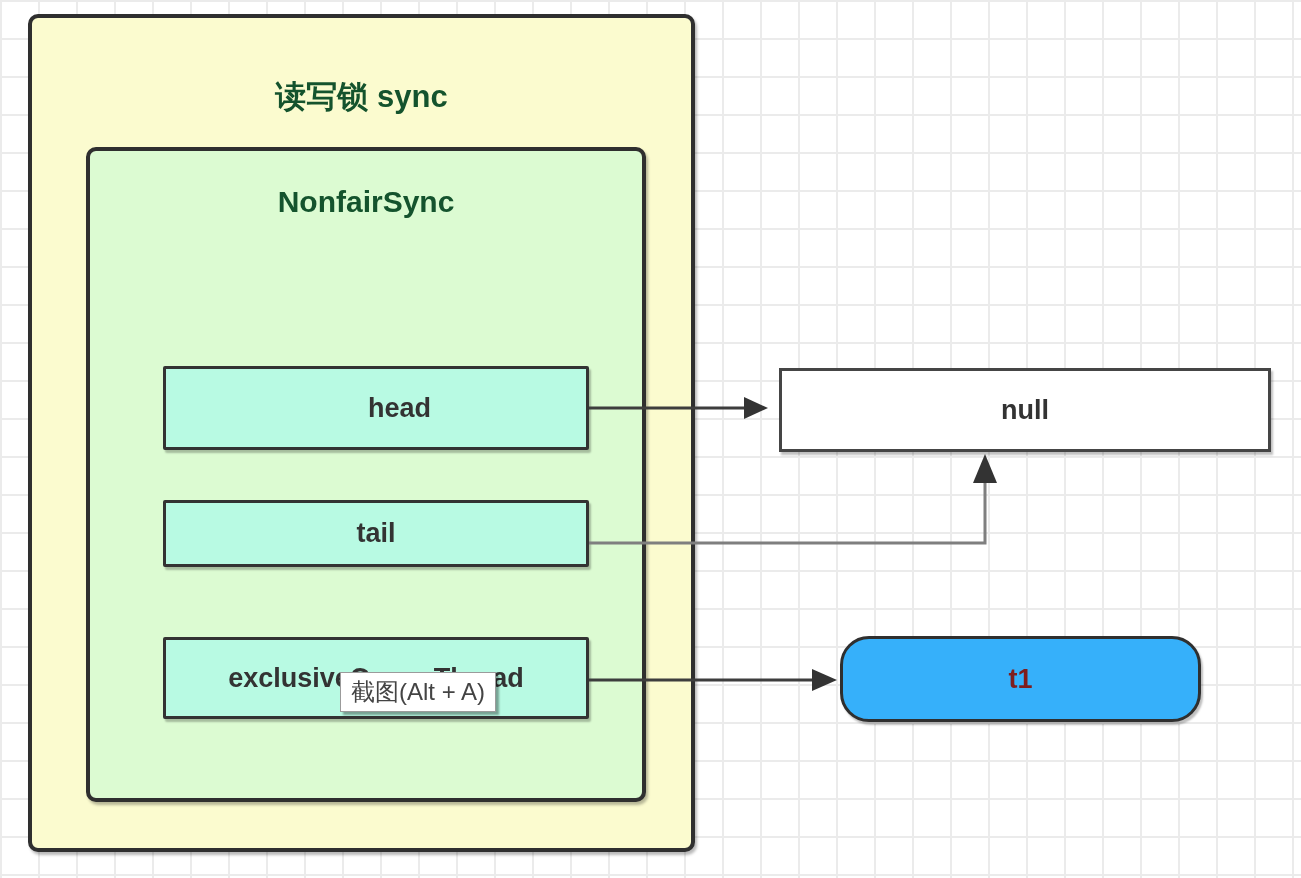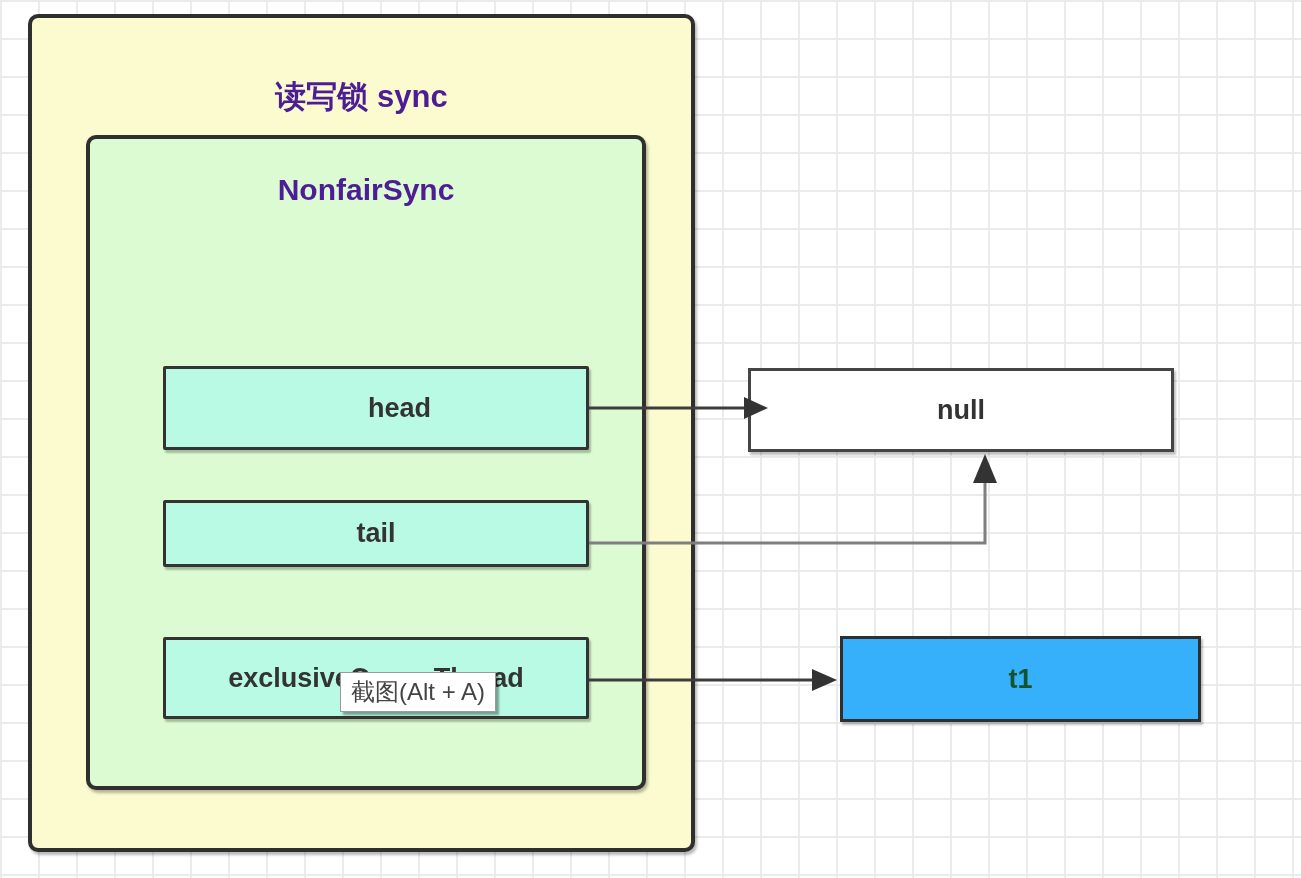--- a/index.html
+++ b/index.html
@@ -24,21 +24,21 @@
     border-radius: 10px;
     box-shadow: 2px 3px 3px rgba(0,0,0,0.28);
   }
   .group-outer { left: 28px; top: 14px; width: 667px; height: 838px; }
   .group-inner { left: 82px; top: 133px; width: 560px; height: 655px; }
   .group-title {
     position: absolute;
     left: 0; right: 0;
     text-align: center;
     font-weight: bold;
-    color: #4c1d95;
+    color: #14532d;
     white-space: nowrap;
   }
   .title-outer { top: 58px; font-size: 31px; }
   .title-inner { top: 34px; font-size: 30px; }
   .field {
     position: absolute;
     left: 163px;
     width: 426px;
     border: 3px solid #333333;
     border-radius: 2px;
@@ -60,22 +60,22 @@
     border: 3px solid #454545;
     box-shadow: 2px 3px 2px rgba(0,0,0,0.25);
     display: flex;
     align-items: center;
     justify-content: center;
     font-weight: bold;
     font-size: 27px;
     color: #333333;
     white-space: nowrap;
   }
-  .node-null { left: 748px; top: 368px; width: 426px; height: 84px; }
-  .node-t1   { left: 840px; top: 636px; width: 361px; height: 86px; border-color: #2f2f2f; color: #14532d; }
+  .node-null { left: 779px; top: 368px; width: 492px; height: 84px; }
+  .node-t1   { left: 840px; top: 636px; width: 361px; height: 86px; border-color: #2f2f2f; color: #7f1d1d; border-radius: 29px; }
   .arrows {
     position: absolute;
     left: 0; top: 0;
     width: 1301px; height: 878px;
     pointer-events: none;
   }
   .tooltip {
     position: absolute;
     left: 332px; top: 672px;
     width: 156px; height: 40px;
@@ -93,21 +93,21 @@
   }
 </style>
 </head>
 <body>
 
 <div class="canvas">
 
   <div class="group group-outer" style="background-color: rgb(251, 251, 207); border-color: rgb(47, 47, 47);">
     <div class="group-title title-outer">读写锁 sync</div>
 
-    <div class="group group-inner" style="left: 54px; top: 117px; background-color: rgb(220, 251, 210); border-color: rgb(47, 47, 47);">
+    <div class="group group-inner" style="left: 54px; top: 129px; background-color: rgb(220, 251, 210); border-color: rgb(47, 47, 47);">
       <div class="group-title title-inner">NonfairSync</div>
     </div>
   </div>
 
 
   <div class="field field-head" style="background-color: rgb(184, 250, 227); border-color: rgb(51, 51, 51); padding-left: 47px;">
     <span>head</span>
   </div>
 
   <div class="field field-tail" style="background-color: rgb(184, 250, 227); border-color: rgb(51, 51, 51);">

